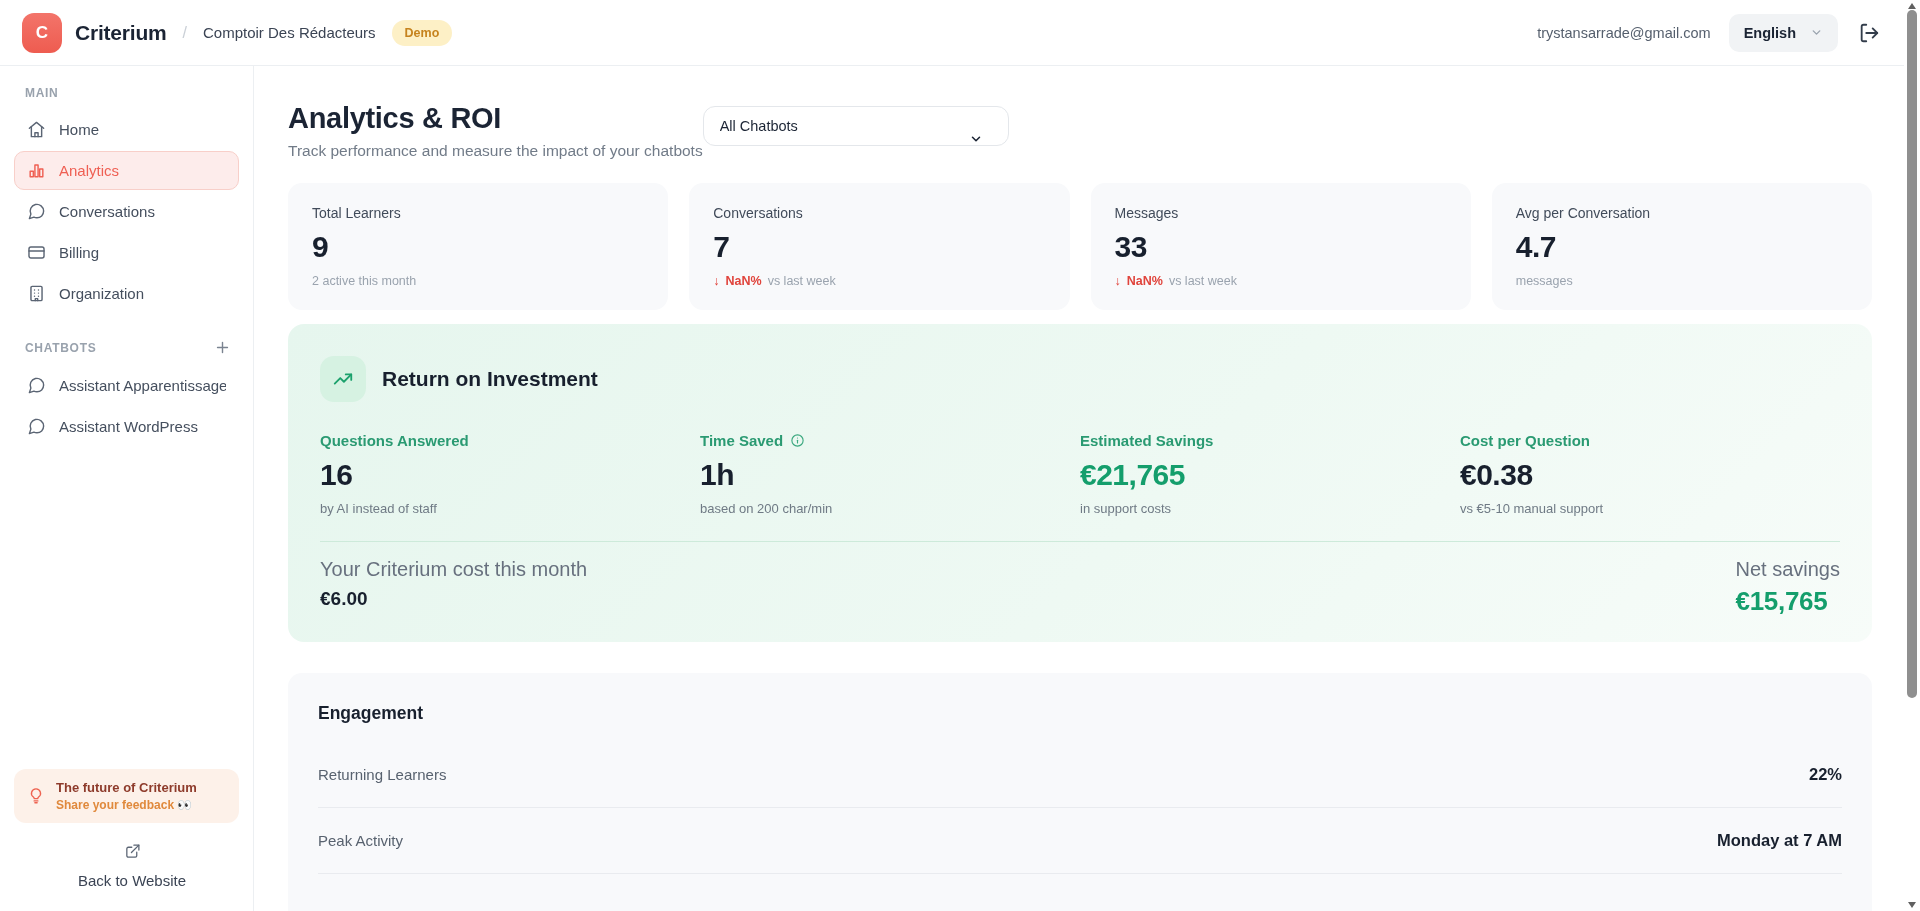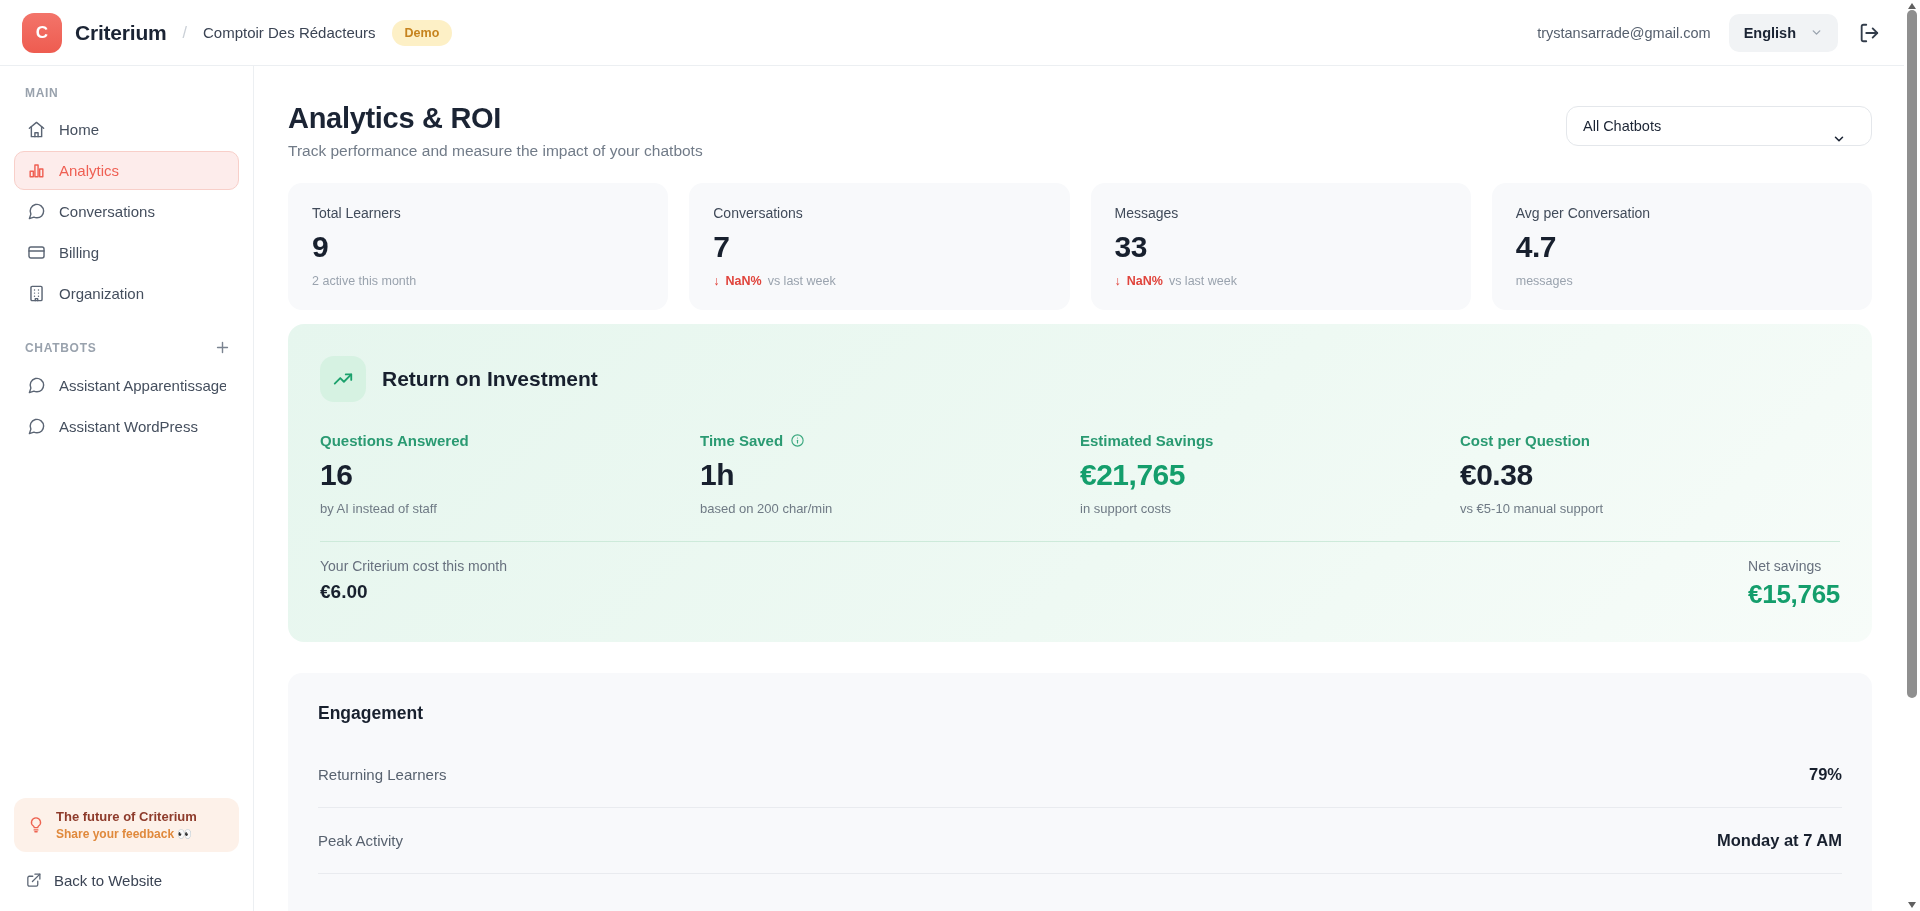--- a/index.html
+++ b/index.html
@@ -39,27 +39,27 @@
   .nav-item.active { background:#fdeceb; border-color:#f8cfc9; color:#ef5f53; }
   .nav-item.active svg { color:#ef5f53; }
   .nav-item .nav-label { white-space:nowrap; overflow:hidden; }
   .sidebar-spacer { flex:1; }
   .feedback-card { display:flex; align-items:center; gap:11px; background:#fdf1e9; border-radius:12px;
     padding:11px 13px; cursor:pointer; }
   .feedback-card svg { color:#ee6351; flex:0 0 auto; }
   .feedback-title { font-size:13px; font-weight:700; color:#8e3b2b; }
   .feedback-sub { font-size:12px; font-weight:600; color:#e0893c; margin-top:3px; }
   .back-link { display:flex; align-items:center; gap:12px; margin:20px 0 4px 11px; font-size:15px;
-    font-weight:500; color:#3b4454; cursor:pointer; }
+    font-weight:500; color:#3b4454; cursor:pointer;flex-direction:column; }
   .back-link svg { color:#5b6574; }
 
   
   .main { position:absolute; top:66px; left:254px; right:16px; bottom:0; background:#fff;
     padding:36px 32px 0 34px; overflow:hidden; }
-  .page-head { display:flex; align-items:flex-start; justify-content:space-between; }
+  .page-head { display:flex; align-items:flex-start; }
   .page-title { font-size:29px; font-weight:800; color:#1b2434; letter-spacing:-0.3px; }
   .page-subtitle { font-size:15.5px; color:#717b88; margin-top:7px; }
   .filter-wrap { position:relative; margin-top:4px; }
   .filter-select { width:306px; height:40px; appearance:none; -webkit-appearance:none; border:1px solid #e4e7eb;
     border-radius:12px; background:#fff; padding:0 36px 0 16px; font-size:14.5px; font-weight:500;
     color:#1b2434; font-family:inherit; cursor:pointer; }
   .filter-wrap svg { position:absolute; right:13px; top:13px; pointer-events:none; color:#1b2434; }
 
   .stats-grid { display:grid; grid-template-columns:repeat(4,1fr); gap:21px; margin-top:23px; }
   .stat-card { background:#f8f9fb; border-radius:14px; padding:22px 24px; height:127px; }
@@ -77,21 +77,21 @@
     align-items:center; justify-content:center; color:#1ba16c; }
   .roi-title { font-size:21px; font-weight:700; color:#18202e; }
   .roi-metrics { display:grid; grid-template-columns:repeat(4,1fr); margin-top:30px; }
   .roi-metric-label { font-size:15px; font-weight:600; color:#2a9a72; display:flex; align-items:center; gap:7px; }
   .roi-metric-label svg { color:#3aa87f; }
   .roi-metric-value { font-size:30px; font-weight:800; color:#18202e; margin-top:9px; letter-spacing:-0.5px; }
   .roi-metric-value.green { color:#149e6c; }
   .roi-metric-sub { font-size:13px; color:#6f7a85; margin-top:9px; }
   .roi-divider { border:none; border-top:1px solid #cdeada; margin:25px 0 16px 0; }
   .roi-footer { display:flex; justify-content:space-between; align-items:flex-start; }
-  .roi-cost-label, .roi-net-label { font-size:14px; color:#67707e; }
+  .roi-cost-label, .roi-net-label { font-size:20px; color:#67707e; }
   .roi-cost-value { font-size:19px; font-weight:800; color:#18202e; margin-top:7px; }
   .roi-net { text-align:left; }
   .roi-net-value { font-size:26px; font-weight:800; color:#149e6c; margin-top:5px; letter-spacing:-0.3px; }
 
   .engagement-card { margin-top:31px; background:#f8f9fb; border-radius:14px; padding:30px; height:270px; }
   .engagement-title { font-size:17.5px; font-weight:700; color:#18202e; }
   .engagement-rows { margin-top:18px; }
   .engagement-row { display:flex; align-items:center; justify-content:space-between; padding:23px 0;
     border-bottom:1px solid #e9ebef; }
   .engagement-label { font-size:15px; color:#58626f; }
@@ -365,21 +365,21 @@
           <div class="roi-net-value">€15,765</div>
         </div>
       </div>
     </section>
 
     <section class="engagement-card">
       <h3 class="engagement-title">Engagement</h3>
       <div class="engagement-rows">
         <div class="engagement-row">
           <span class="engagement-label">Returning Learners</span>
-          <span class="engagement-value">79%</span>
+          <span class="engagement-value">22%</span>
         </div>
         <div class="engagement-row">
           <span class="engagement-label">Peak Activity</span>
           <span class="engagement-value">Monday at 7 AM</span>
         </div>
       </div>
     </section>
   </main>
 
   <div class="scrollbar">

